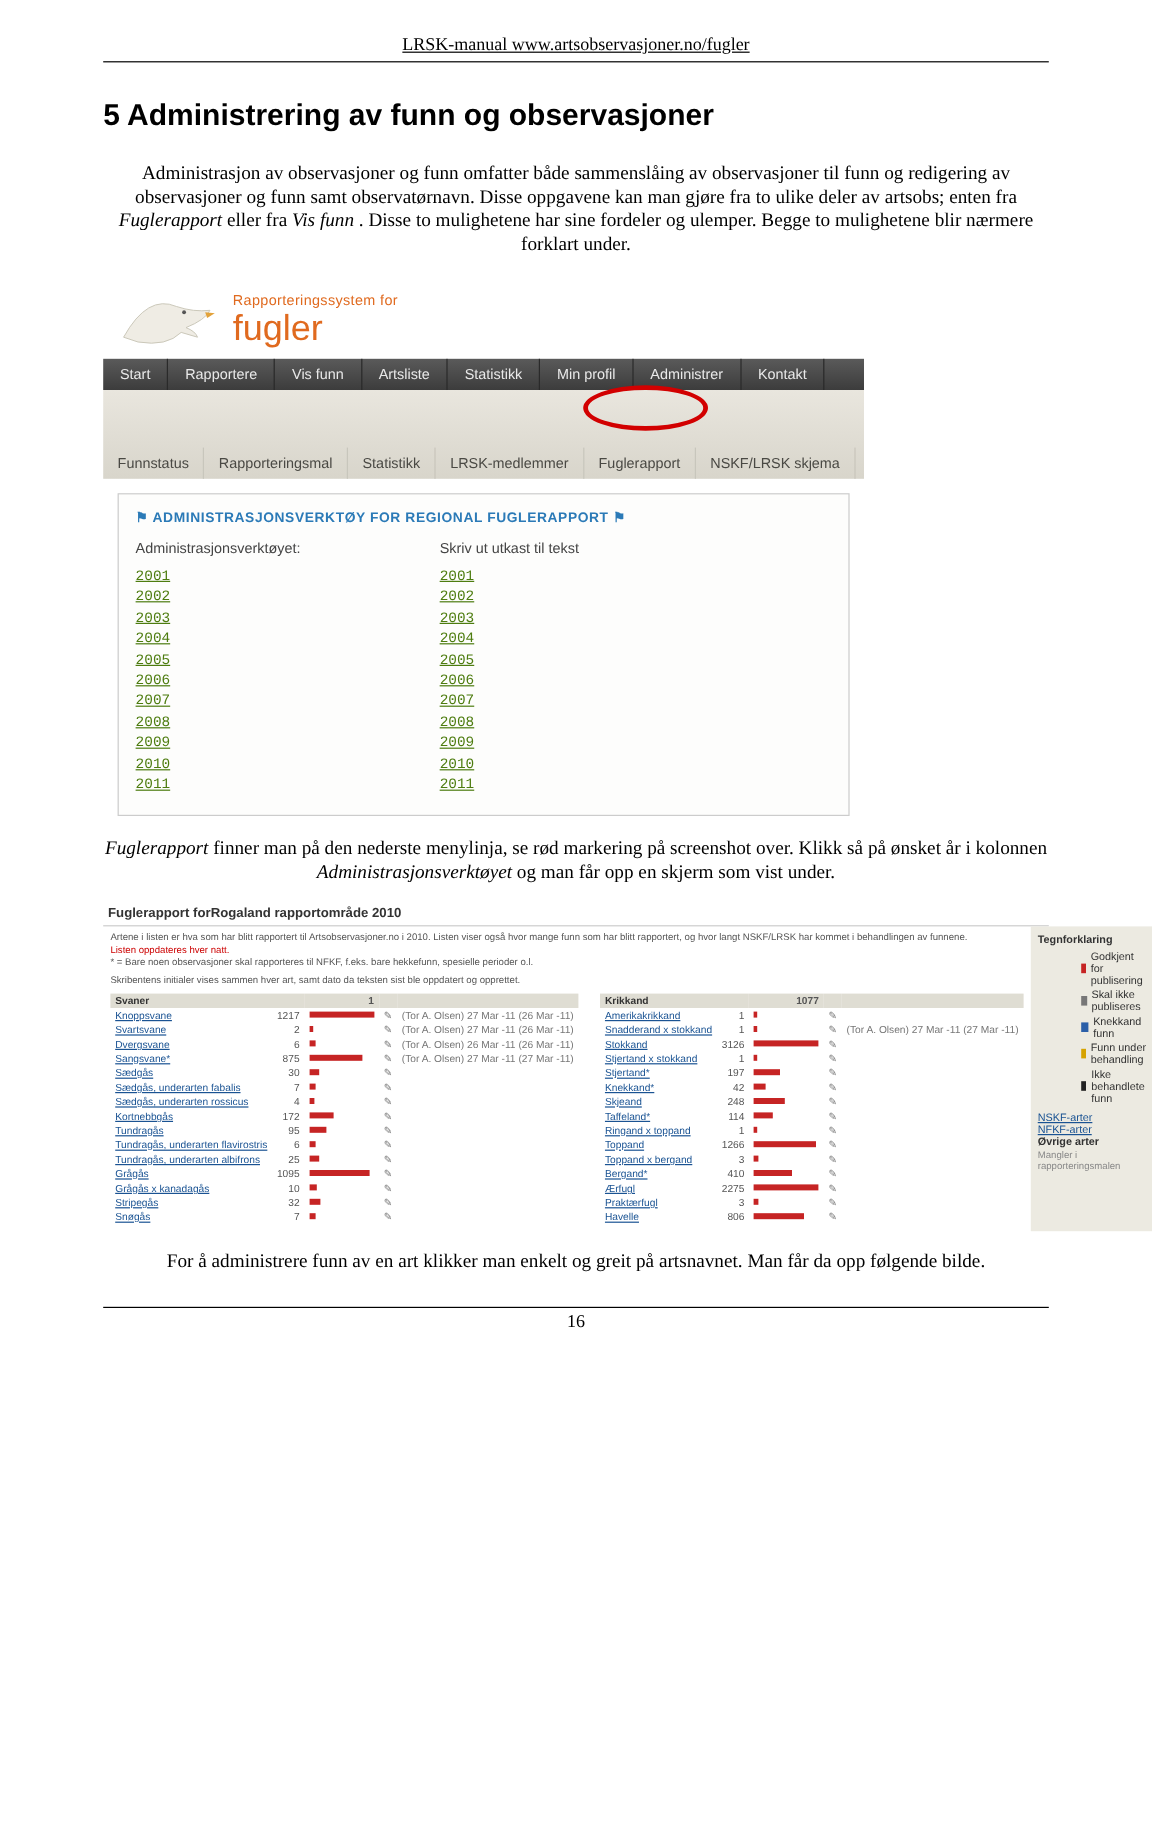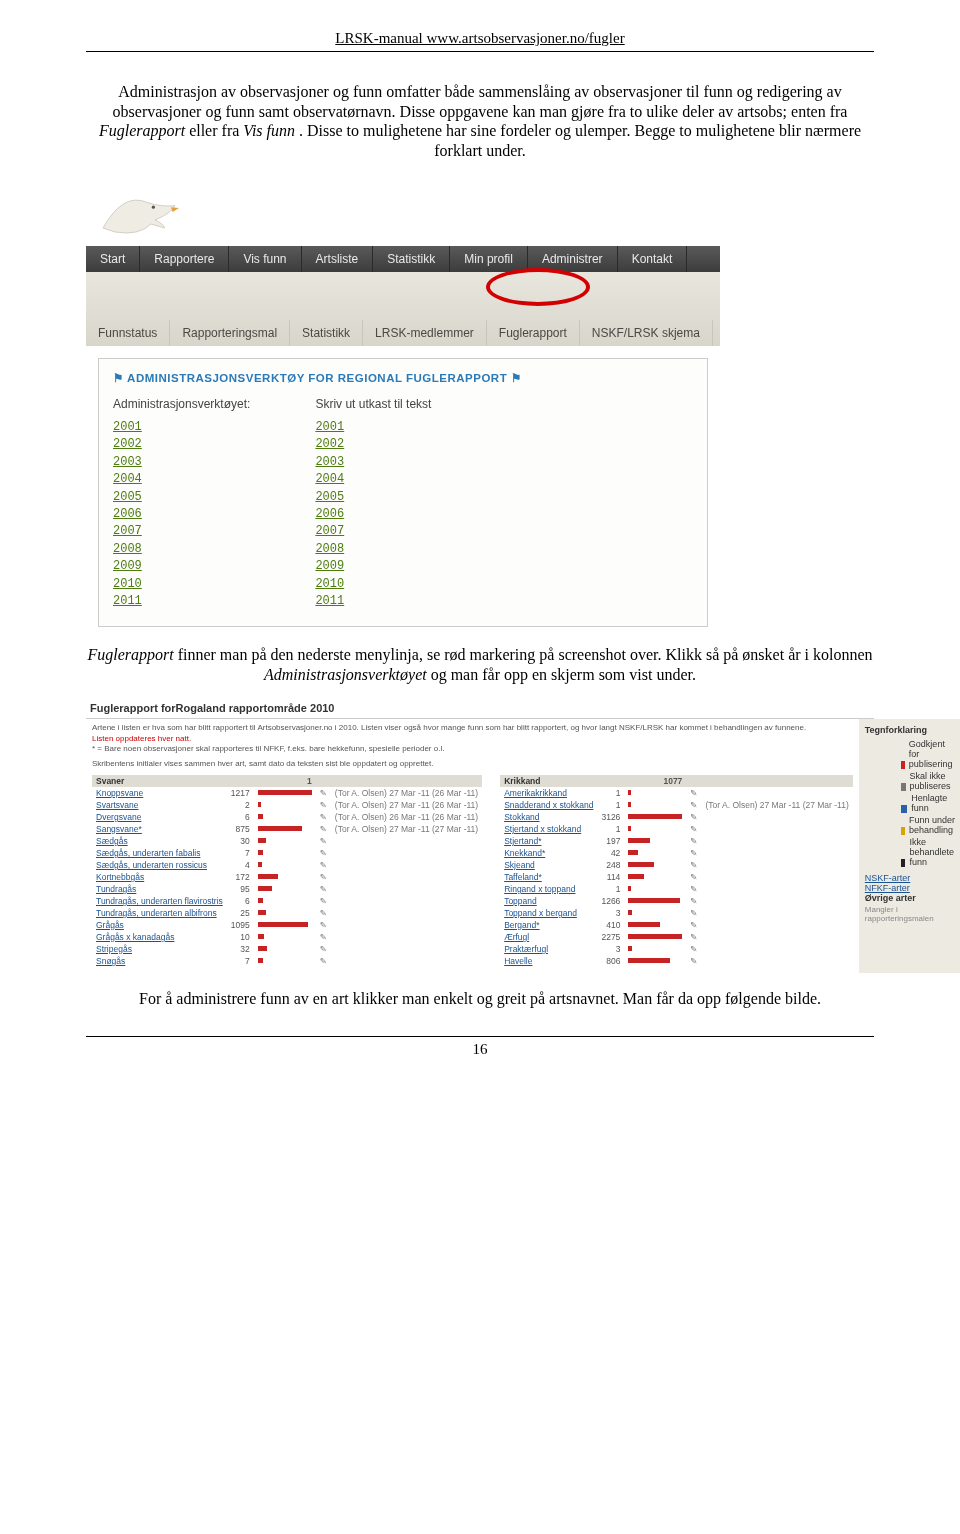--- a/index.html
+++ b/index.html
@@ -109,21 +109,21 @@
   }
   .panel-title {
     color: #2b7ab7;
     font-weight: bold;
     letter-spacing: .5px;
     font-size: 11.5px;
     margin-bottom: 12px;
   }
   .cols {
     display: flex;
-    gap: 65px;
+    gap: 116px;
   }
   .colhead { margin-bottom: 8px; color: #444; }
   .years a {
     display: block;
     color: #4d7c0f;
     text-decoration: underline;
     line-height: 1.45;
     font-family: Liberation Mono, monospace;
   }
 
@@ -161,55 +161,60 @@
   table.sp { border-collapse: collapse; width: 100%; }
   table.sp td { padding: 1px 4px; font-size: 8.5px; vertical-align: middle; }
   .species { color: #1a5393; text-decoration: underline; white-space: nowrap; }
   .num { text-align: right; width: 40px; color: #555; }
   .barcell { width: 54px; }
   .bar { height: 5px; background: #c62424; }
   .ico { width: 14px; text-align: center; color: #777; }
   .meta { color: #777; white-space: nowrap; }
   .twocol { display: flex; gap: 18px; }
   .legend-title { font-weight: bold; margin-bottom: 4px; }
-  .legend-row { display: flex; align-items: flex-end; gap: 4px; margin-bottom: 2px; margin-left: 36px; }
+  .legend-row { display: flex; align-items: center; gap: 4px; margin-bottom: 2px; margin-left: 36px; }
   .sq { width: 8px; height: 8px; display: inline-block; }
   .sq.r{background:#c62424}.sq.g{background:#777}.sq.b{background:#2b5fa8}.sq.y{background:#d6a300}.sq.k{background:#222}
   .leg-sub { margin-top: 6px; }
   .leg-sub a { color:#1a5393; text-decoration: underline; display:block; }
 
   .footer-rule { border-top: 1px solid #000; margin-top: 28px; }
   .page-num { text-align: center; font-size: 15px; margin-top: 4px; }
 </style>
 </head>
 <body>
 
 <div class="page">
 
   <div class="header-line">LRSK-manual www.artsobservasjoner.no/fugler</div>
   <div class="rule"></div>
 
+  <h1>5 Administrering av funn og observasjoner</h1>
 
   <p>
     <span>Administrasjon av observasjoner og funn omfatter både sammenslåing av observasjoner til funn og redigering av observasjoner og funn samt observatørnavn. Disse oppgavene kan man gjøre fra to ulike deler av artsobs; enten fra </span>
     <i>Fuglerapport</i>
     <span> eller fra </span>
     <i>Vis funn</i>
     <span>. Disse to mulighetene har sine fordeler og ulemper. Begge to mulighetene blir nærmere forklart under.</span>
   </p>
 
 
   <div class="shot1">
     <div class="s1-top">
       <div class="bird">
         <svg viewBox="0 0 100 80">
           <path d="M5 60 Q 30 15 60 28 Q 78 34 95 32 Q 90 42 70 50 Q 80 54 82 60 L 65 55 Q 50 70 20 65 Z" fill="#efece4" stroke="#c9c5b7"></path>
           <circle cx="68" cy="34" r="2" fill="#555"></circle>
           <path d="M90 34 L100 35 L92 40 Z" fill="#e2a23a"></path>
         </svg>
+      </div>
+      <div class="s1-titlebox">
+        <div class="s1-sub">Rapporteringssystem for</div>
+        <div class="s1-big">fugler</div>
       </div>
     </div>
 
     <div class="navbar">
       <div class="tab">Start</div>
       <div class="tab">Rapportere</div>
       <div class="tab">Vis funn</div>
       <div class="tab">Artsliste</div>
       <div class="tab">Statistikk</div>
       <div class="tab">Min profil</div>
@@ -594,21 +599,21 @@
             <div class="legend-row">
               <span class="sq r"></span>
               <span>Godkjent for publisering</span>
             </div>
             <div class="legend-row">
               <span class="sq g"></span>
               <span>Skal ikke publiseres</span>
             </div>
             <div class="legend-row">
               <span class="sq b"></span>
-              <span>Henlagte funn</span>
+              <span>Knekkand funn</span>
             </div>
             <div class="legend-row">
               <span class="sq y"></span>
               <span>Funn under behandling</span>
             </div>
             <div class="legend-row">
               <span class="sq k"></span>
               <span>Ikke behandlete funn</span>
             </div>
           </div>

